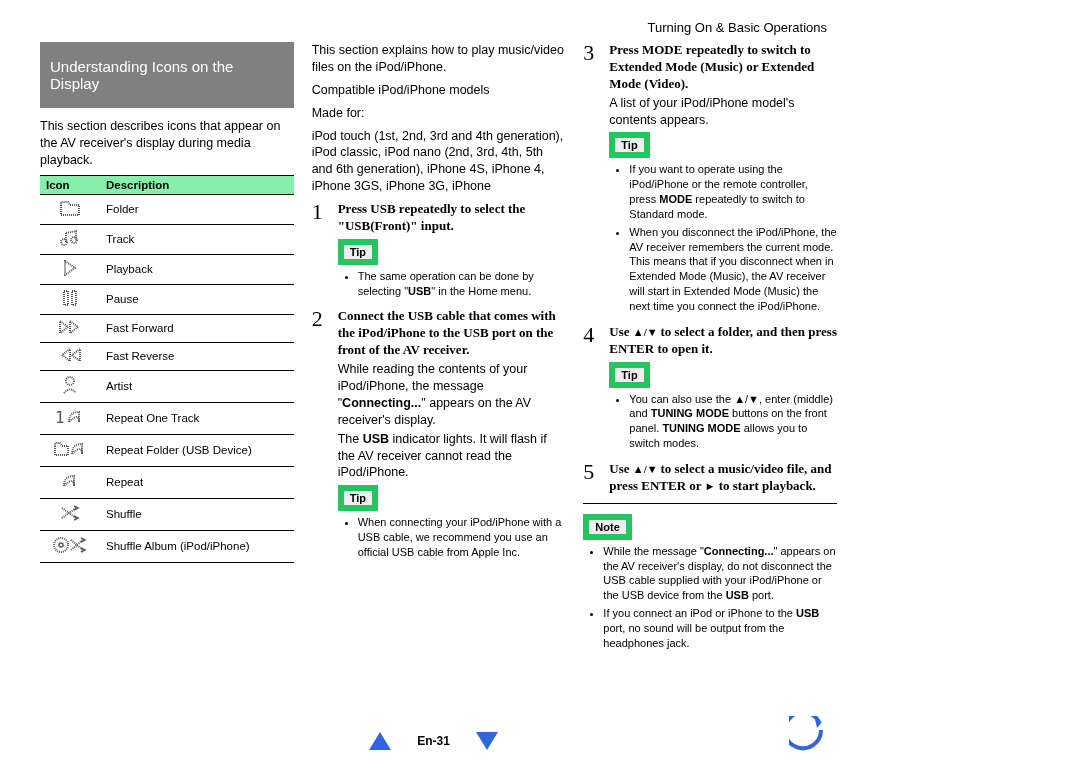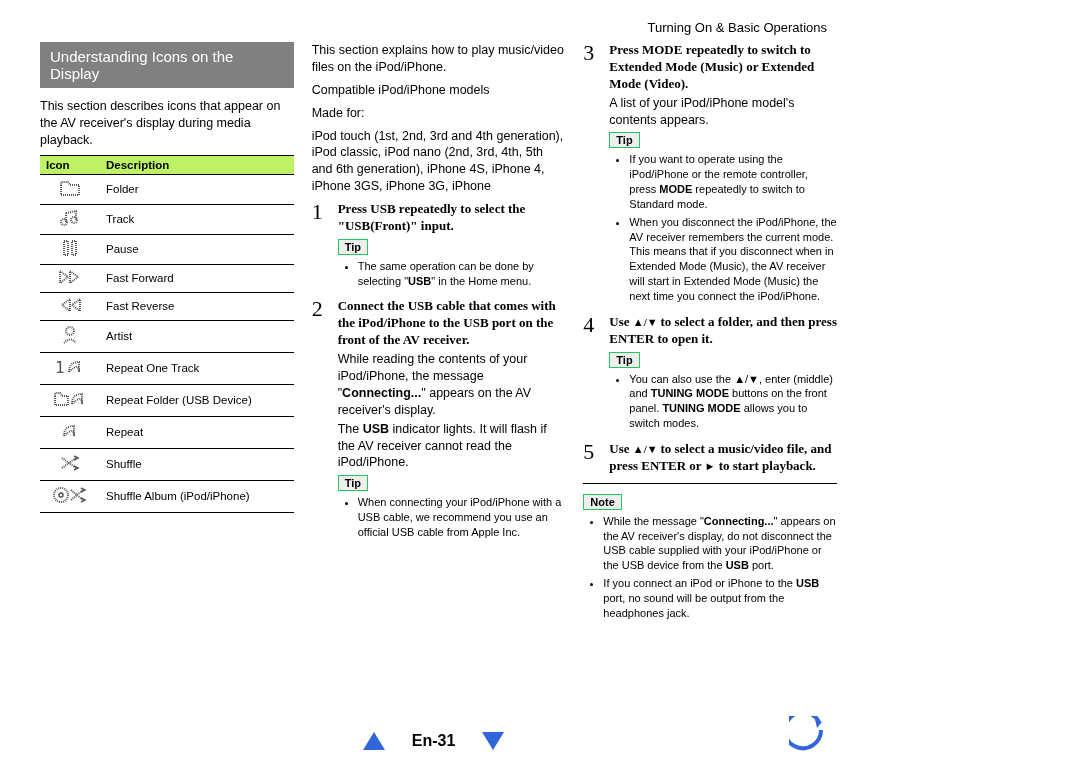--- a/index.html
+++ b/index.html
@@ -1,41 +1,41 @@
 <!DOCTYPE html>
 <html><head>
 <meta charset="utf-8">
 <style>
   * { box-sizing: border-box; margin: 0; padding: 0; }
   html, body { width: 1080px; height: 764px; background: #fff; font-family: Arial, Helvetica, sans-serif; color: #000; overflow: hidden; }
   .page { width: 867px; height: 764px; position: relative; padding: 20px 30px 0 40px; }
   .header-right { position: absolute; top: 20px; right: 40px; font-size: 13px; }
   .columns { display: flex; gap: 18px; margin-top: 22px; }
   .col { flex: 1 1 0; min-width: 0; }
-  .section-bar { background: #808080; color: #fff; padding: 6px 10px; font-size: 15px; margin-bottom: 10px; }
+  .section-bar { background: #808080; color: #fff; padding: 16px 10px; font-size: 15px; margin-bottom: 10px; }
   .body-text { font-size: 12.5px; line-height: 1.35; margin-bottom: 6px; }
   .bold { font-weight: bold; }
   .serif { font-family: "Times New Roman", Times, serif; }
   .center { text-align: center; }
   table.icon-table { width: 100%; border-collapse: collapse; font-size: 11.5px; margin-top: 6px; }
-  table.icon-table th { background: #bef264; text-align: left; padding: 3px 6px; border-top: 1px solid #000; border-bottom: 1px solid #000; font-weight: bold; }
+  table.icon-table th { background: #86efac; text-align: left; padding: 3px 6px; border-top: 1px solid #000; border-bottom: 1px solid #000; font-weight: bold; }
   table.icon-table td { padding: 5px 6px 6px 6px; border-bottom: 1px solid #000; vertical-align: middle; }
   table.icon-table td.icon-cell { width: 60px; text-align:center; }
   .pix { display: inline-block; line-height: 1; font-family: monospace; letter-spacing: 1px; font-size: 14px; color:#444; }
   .pix svg { display:block; }
-  .note-box { display: inline-block; border: 1px solid #22c55e; background: #eee; padding: 1px 6px; font-size: 11px; font-weight: bold; margin: 4px 0 2px 0; }
+  .note-box { display: inline-block; border: 6px solid #22c55e; background: #eee; padding: 1px 6px; font-size: 11px; font-weight: bold; margin: 4px 0 2px 0; }
   .step { display:flex; gap:8px; margin-top:4px; margin-bottom:2px; }
   .step-num { font-family:"Times New Roman",Times,serif; font-size:22px; font-weight:normal; width:18px; flex:0 0 18px; line-height:1; }
   .step-body { flex:1; }
   .step-title { font-family:"Times New Roman",Times,serif; font-weight:bold; font-size:13px; line-height:1.3; }
   .step-para { font-size:12.5px; line-height:1.35; margin-top:2px; }
   ul.tips { list-style: disc; padding-left: 14px; margin: 2px 0 6px 6px; }
   ul.tips li { font-size: 11px; line-height: 1.35; margin-bottom: 3px; }
   .footer { position: absolute; bottom: 14px; left: 0; width: 100%; text-align: center; }
-  .page-num { font-size: 16px; font-weight: bold; display:inline-block; vertical-align: middle; margin: 0 22px; }
+  .page-num { font-size: 12px; font-weight: bold; display:inline-block; vertical-align: middle; margin: 0 22px; }
   .tri { display:inline-block; width:0; height:0; vertical-align: middle; }
   .tri-up { border-left:11px solid transparent; border-right:11px solid transparent; border-bottom:18px solid #3066d9; }
   .tri-down { border-left:11px solid transparent; border-right:11px solid transparent; border-top:18px solid #3066d9; }
   .back-arrow { position:absolute; right:40px; bottom:10px; width:38px; height:38px; }
   .back-arrow svg { width:38px; height:38px; }
   .arrow-char { font-size:11px; }
 </style>
 </head>
 <body>
 
@@ -64,20 +64,26 @@
           <tr>
               <td class="icon-cell"><span class="pix"><svg width="20" height="16">
                     <path d="M6 3 L16 1 L16 10 M6 3 L6 12" stroke="#555" stroke-width="2" fill="none" stroke-dasharray="1 1"></path>
                     <circle cx="4" cy="12" r="3" fill="none" stroke="#555" stroke-width="2" stroke-dasharray="1 1"></circle>
                     <circle cx="14" cy="10" r="3" fill="none" stroke="#555" stroke-width="2" stroke-dasharray="1 1"></circle>
                   </svg></span></td>
               <td>Track</td>
             </tr>
           <tr>
               <td class="icon-cell"><span class="pix"><svg width="14" height="16">
+                    <path d="M2 1 L12 8 L2 15 Z" fill="none" stroke="#555" stroke-width="2" stroke-dasharray="1 1"></path>
+                  </svg></span></td>
+              <td>Playback</td>
+            </tr>
+          <tr>
+              <td class="icon-cell"><span class="pix"><svg width="14" height="16">
                     <rect x="1" y="1" width="4" height="14" fill="none" stroke="#555" stroke-width="2" stroke-dasharray="1 1"></rect>
                     <rect x="9" y="1" width="4" height="14" fill="none" stroke="#555" stroke-width="2" stroke-dasharray="1 1"></rect>
                   </svg></span></td>
               <td>Pause</td>
             </tr>
           <tr>
               <td class="icon-cell"><span class="pix"><svg width="22" height="14">
                     <path d="M1 1 L9 7 L1 13 Z M11 1 L19 7 L11 13 Z" fill="none" stroke="#555" stroke-width="2" stroke-dasharray="1 1"></path>
                   </svg></span></td>
               <td>Fast Forward</td>

